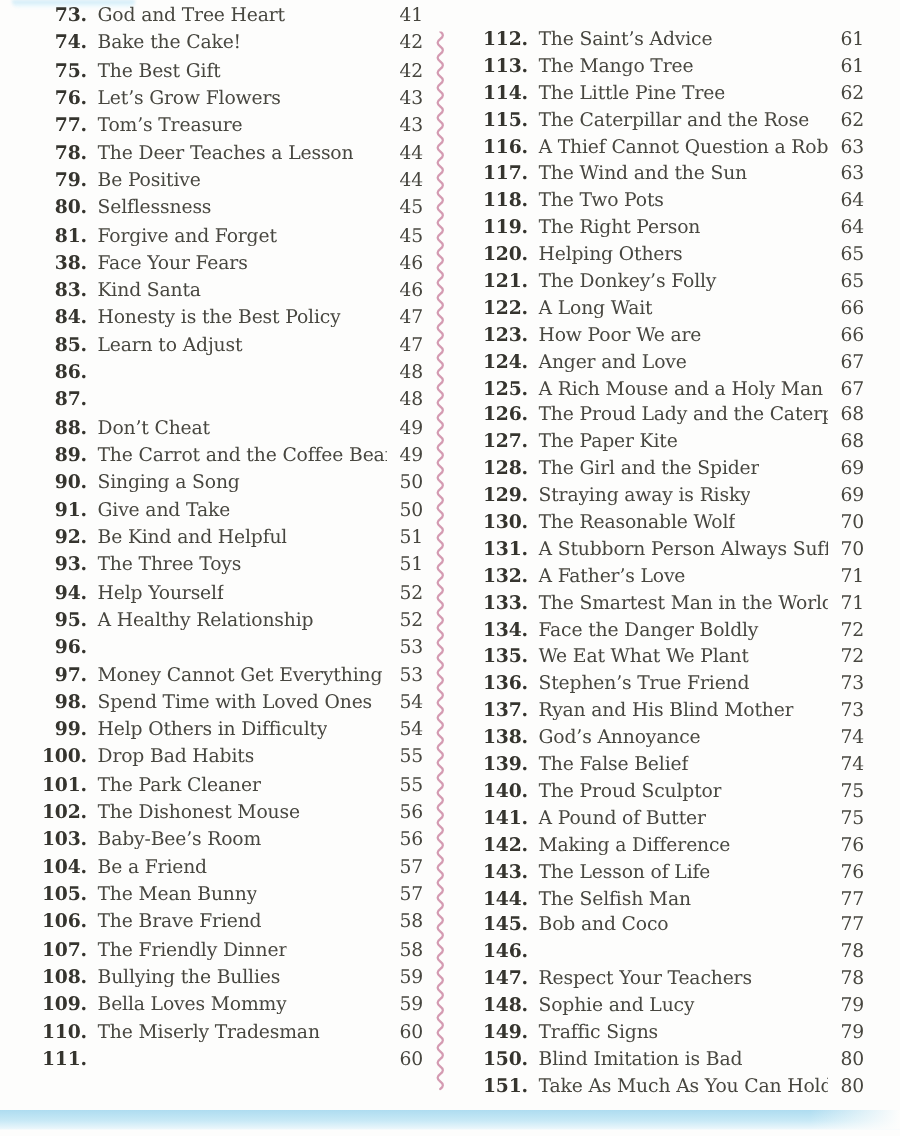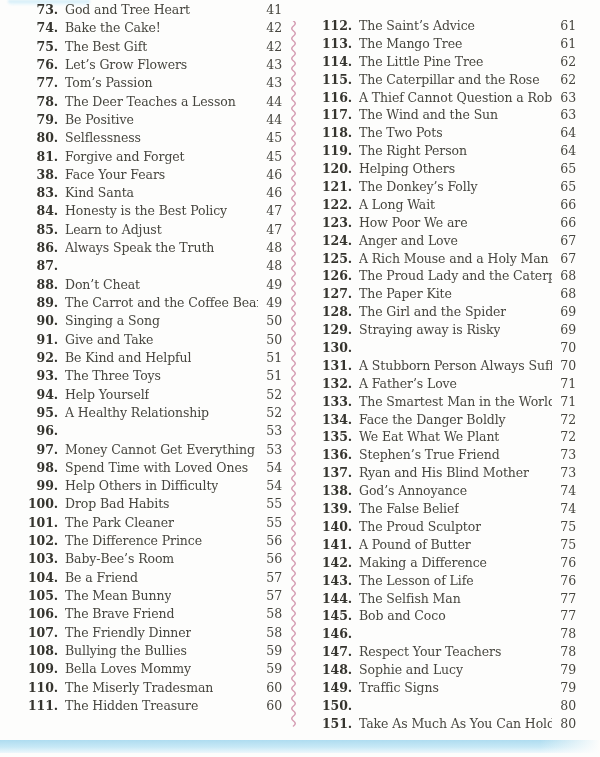--- a/index.html
+++ b/index.html
@@ -69,21 +69,21 @@
         <span class="title">The Best Gift</span>
         <span class="pg">42</span>
       </div>
       <div class="row">
         <span class="num">76.</span>
         <span class="title">Let’s Grow Flowers</span>
         <span class="pg">43</span>
       </div>
       <div class="row">
         <span class="num">77.</span>
-        <span class="title">Tom’s Passion</span>
+        <span class="title">Tom’s Treasure</span>
         <span class="pg">43</span>
       </div>
       <div class="row">
         <span class="num">78.</span>
         <span class="title">The Deer Teaches a Lesson</span>
         <span class="pg">44</span>
       </div>
       <div class="row">
         <span class="num">79.</span>
         <span class="title">Be Positive</span>
@@ -114,21 +114,20 @@
         <span class="title">Honesty is the Best Policy</span>
         <span class="pg">47</span>
       </div>
       <div class="row">
         <span class="num">85.</span>
         <span class="title">Learn to Adjust</span>
         <span class="pg">47</span>
       </div>
       <div class="row">
         <span class="num">86.</span>
-        <span class="title">Always Speak the Truth</span>
         <span class="pg">48</span>
       </div>
       <div class="row">
         <span class="num">87.</span>
         <span class="pg">48</span>
       </div>
       <div class="row">
         <span class="num">88.</span>
         <span class="title">Don’t Cheat</span>
         <span class="pg">49</span>
@@ -192,21 +191,21 @@
         <span class="title">Drop Bad Habits</span>
         <span class="pg">55</span>
       </div>
       <div class="row">
         <span class="num">101.</span>
         <span class="title">The Park Cleaner</span>
         <span class="pg">55</span>
       </div>
       <div class="row">
         <span class="num">102.</span>
-        <span class="title">The Difference Prince</span>
+        <span class="title">The Dishonest Mouse</span>
         <span class="pg">56</span>
       </div>
       <div class="row">
         <span class="num">103.</span>
         <span class="title">Baby-Bee’s Room</span>
         <span class="pg">56</span>
       </div>
       <div class="row">
         <span class="num">104.</span>
         <span class="title">Be a Friend</span>
@@ -237,21 +236,20 @@
         <span class="title">Bella Loves Mommy</span>
         <span class="pg">59</span>
       </div>
       <div class="row">
         <span class="num">110.</span>
         <span class="title">The Miserly Tradesman</span>
         <span class="pg">60</span>
       </div>
       <div class="row">
         <span class="num">111.</span>
-        <span class="title">The Hidden Treasure</span>
         <span class="pg">60</span>
       </div>
     </div>
 
   <svg class="divider" viewBox="0 0 11 706" preserveAspectRatio="none">
     <path fill="none" stroke-width="1.5" stroke-linecap="round" opacity="0.85" d="M5.5 0 q3.5 2.5 0 5 t0 5 t0 5 t0 5 t0 5 t0 5 t0 5 t0 5 t0 5 t0 5 t0 5 t0 5 t0 5 t0 5 t0 5 t0 5 t0 5 t0 5 t0 5 t0 5 t0 5 t0 5 t0 5 t0 5 t0 5 t0 5 t0 5 t0 5 t0 5 t0 5 t0 5 t0 5 t0 5 t0 5 t0 5 t0 5 t0 5 t0 5 t0 5 t0 5 t0 5 t0 5 t0 5 t0 5 t0 5 t0 5 t0 5 t0 5 t0 5 t0 5 t0 5 t0 5 t0 5 t0 5 t0 5 t0 5 t0 5 t0 5 t0 5 t0 5 t0 5 t0 5 t0 5 t0 5 t0 5 t0 5 t0 5 t0 5 t0 5 t0 5 t0 5 t0 5 t0 5 t0 5 t0 5 t0 5 t0 5 t0 5 t0 5 t0 5 t0 5 t0 5 t0 5 t0 5 t0 5 t0 5 t0 5 t0 5 t0 5 t0 5 t0 5 t0 5 t0 5 t0 5 t0 5 t0 5 t0 5 t0 5 t0 5 t0 5 t0 5 t0 5 t0 5 t0 5 t0 5 t0 5 t0 5 t0 5 t0 5 t0 5 t0 5 t0 5 t0 5 t0 5 t0 5 t0 5 t0 5 t0 5 t0 5 t0 5 t0 5 t0 5 t0 5 t0 5 t0 5 t0 5 t0 5 t0 5 t0 5 t0 5 t0 5 t0 5 t0 5 t0 5 t0 5 t0 5 t0 5 t0 5 t0 5 t0 5 t0 5" stroke="#cc8aa4"></path>
   </svg>
 
   <div class="col" id="col-right">
       <div class="row">
@@ -339,20 +337,21 @@
         <span class="title">The Girl and the Spider</span>
         <span class="pg">69</span>
       </div>
       <div class="row">
         <span class="num">129.</span>
         <span class="title">Straying away is Risky</span>
         <span class="pg">69</span>
       </div>
       <div class="row">
         <span class="num">130.</span>
+        <span class="title">The Reasonable Wolf</span>
         <span class="pg">70</span>
       </div>
       <div class="row">
         <span class="num">131.</span>
         <span class="title">A Stubborn Person Always Suffers</span>
         <span class="pg">70</span>
       </div>
       <div class="row">
         <span class="num">132.</span>
         <span class="title">A Father’s Love</span>
@@ -437,20 +436,21 @@
         <span class="title">Sophie and Lucy</span>
         <span class="pg">79</span>
       </div>
       <div class="row">
         <span class="num">149.</span>
         <span class="title">Traffic Signs</span>
         <span class="pg">79</span>
       </div>
       <div class="row">
         <span class="num">150.</span>
+        <span class="title">Blind Imitation is Bad</span>
         <span class="pg">80</span>
       </div>
       <div class="row">
         <span class="num">151.</span>
         <span class="title">Take As Much As You Can Hold</span>
         <span class="pg">80</span>
       </div>
     </div>
 
   <div class="band"></div>

